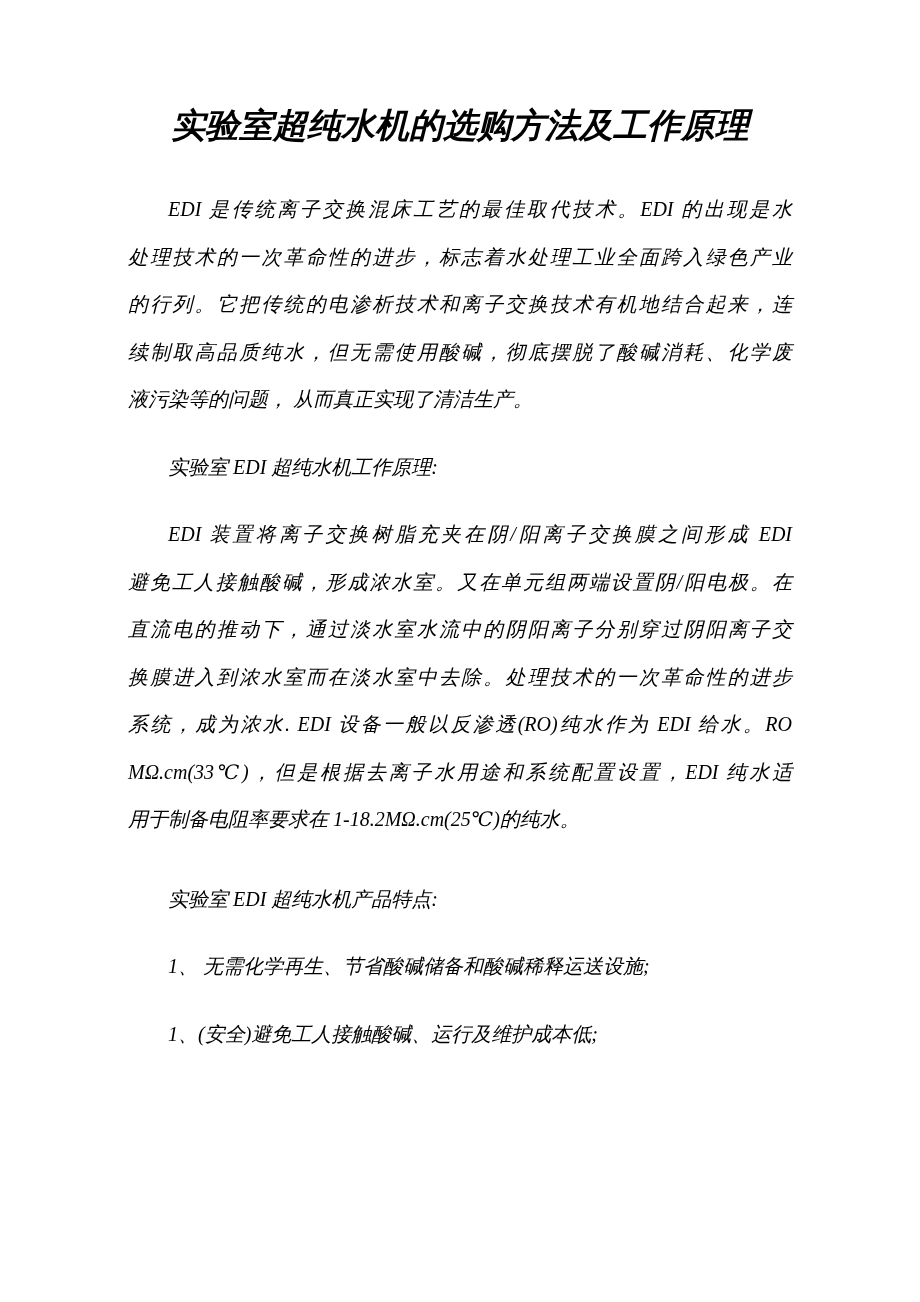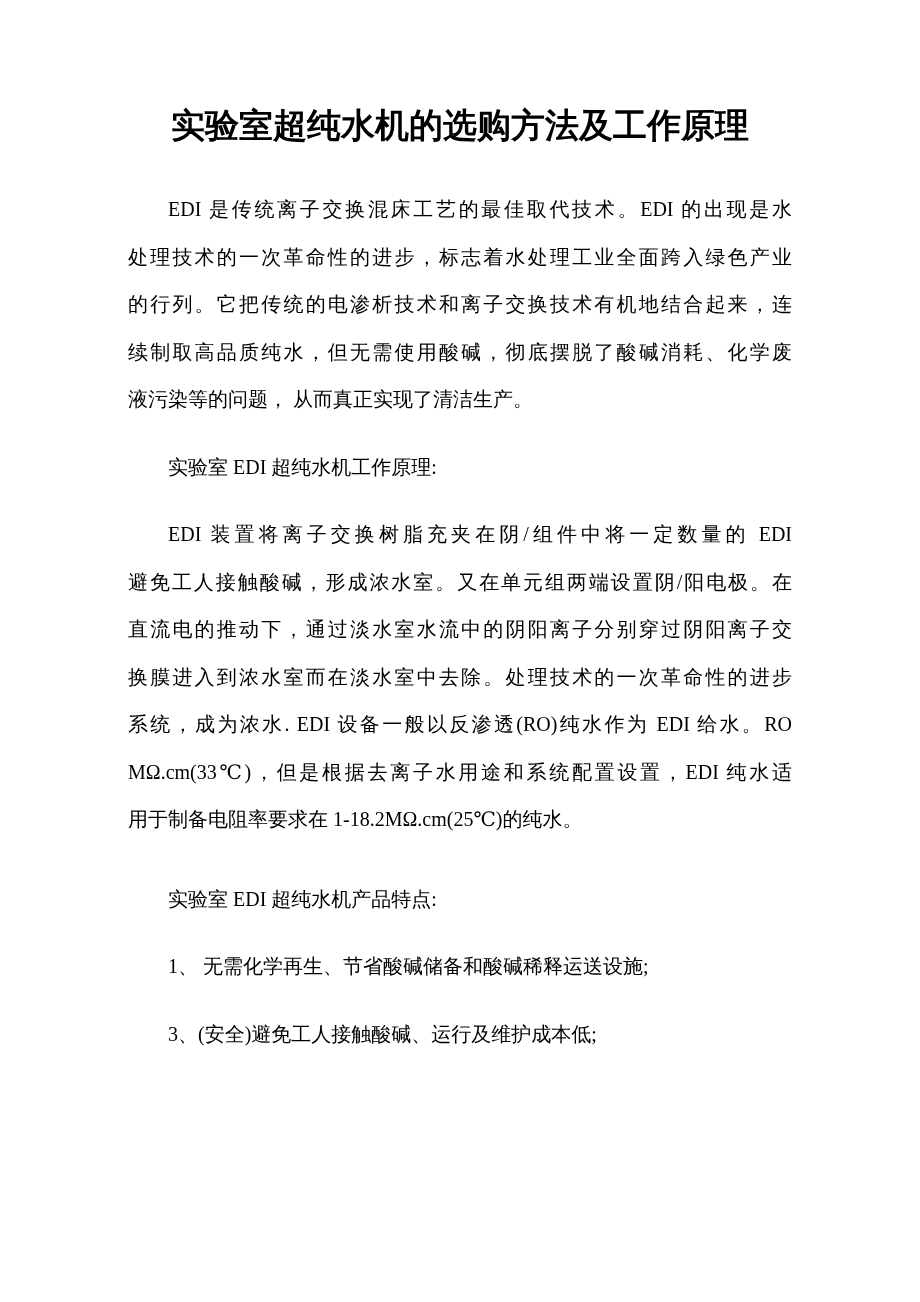--- a/index.html
+++ b/index.html
@@ -6,20 +6,21 @@
     margin: 0;
     padding: 0;
     background: #ffffff;
   }
   .page {
     position: relative;
     width: 920px;
     height: 1302px;
     background: #ffffff;
     overflow: hidden;
+    font-style: italic;
   }
   .content {
     margin-left: 128px;
     width: 664px;
     padding-top: 102px;
     color: #000000;
   }
   .title {
     font-family: "Liberation Serif", "DejaVu Serif", serif;
     font-weight: bold;
@@ -64,35 +65,35 @@
       <div class="tline">的行列。它把传统的电渗析技术和离子交换技术有机地结合起来，连</div>
       <div class="tline">续制取高品质纯水，但无需使用酸碱，彻底摆脱了酸碱消耗、化学废</div>
       <div class="tline last">液污染等的问题， 从而真正实现了清洁生产。</div>
     </div>
 
     <div class="para">
       <div class="tline first last">实验室 EDI 超纯水机工作原理:</div>
     </div>
 
     <div class="para gap-lg">
-      <div class="tline first">EDI 装置将离子交换树脂充夹在阴/组件中将一定数量的 EDI</div>
+      <div class="tline first">EDI 装置将离子交换树脂充夹在阴/阳离子交换膜之间形成 EDI</div>
       <div class="tline">避免工人接触酸碱，形成浓水室。又在单元组两端设置阴/阳电极。在</div>
       <div class="tline">直流电的推动下，通过淡水室水流中的阴阳离子分别穿过阴阳离子交</div>
       <div class="tline">换膜进入到浓水室而在淡水室中去除。处理技术的一次革命性的进步</div>
       <div class="tline">系统，成为浓水. EDI 设备一般以反渗透(RO)纯水作为 EDI 给水。RO</div>
       <div class="tline">MΩ.cm(33℃)，但是根据去离子水用途和系统配置设置，EDI 纯水适</div>
       <div class="tline last">用于制备电阻率要求在 1-18.2MΩ.cm(25℃)的纯水。</div>
     </div>
 
     <div class="para">
       <div class="tline first last">实验室 EDI 超纯水机产品特点:</div>
     </div>
 
     <div class="para">
       <div class="tline first last">1、 无需化学再生、节省酸碱储备和酸碱稀释运送设施;</div>
     </div>
 
     <div class="para">
-      <div class="tline first last">3、(安全)避免工人接触酸碱、运行及维护成本低;</div>
+      <div class="tline first last">1、(安全)避免工人接触酸碱、运行及维护成本低;</div>
     </div>
 
   </div>
 </div>
 
 </body></html>

